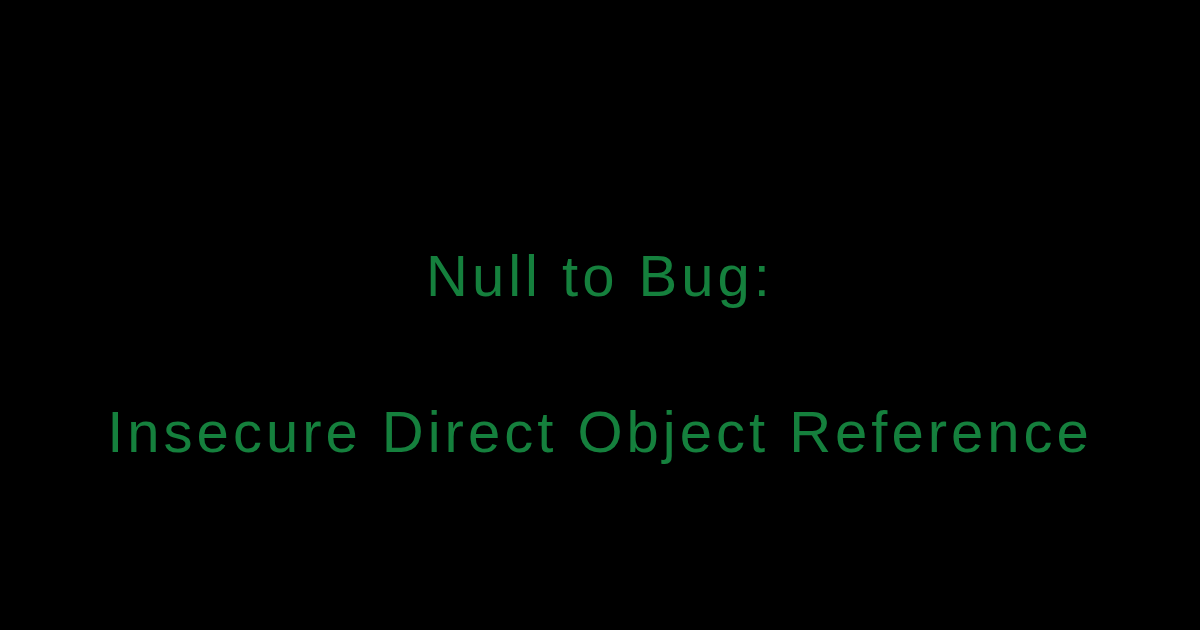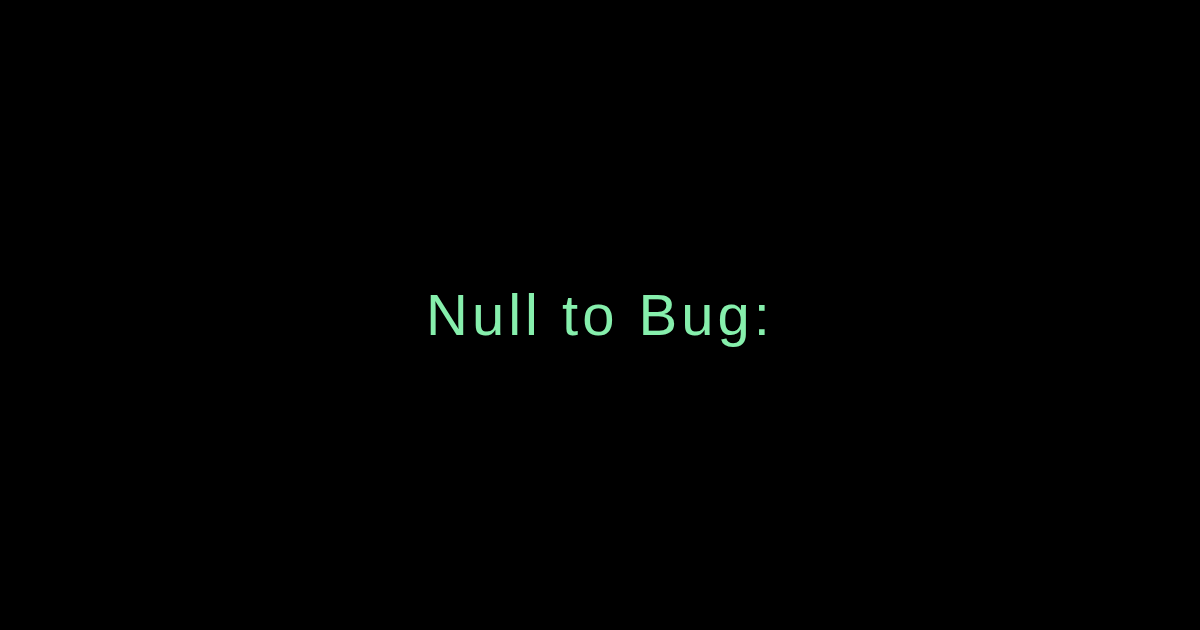--- a/index.html
+++ b/index.html
@@ -10,28 +10,29 @@
     overflow: hidden;
   }
   body {
     background: #000000;
     display: flex;
     align-items: center;
     justify-content: center;
     font-family: "Helvetica Neue", Arial, sans-serif;
   }
   .title {
-    color: #86efac;
+    color: #15803d;
     font-size: 58px;
     font-weight: 200;
     letter-spacing: 4px;
     text-align: center;
     line-height: 1.35;
     font-stretch: expanded;
     white-space: pre-line;
   }
 </style>
 </head>
 <body>
 
 <div class="title">
   <span>Null to Bug:</span><br>
+  <span>Insecure Direct Object Reference</span>
 </div>
 
 </body></html>

